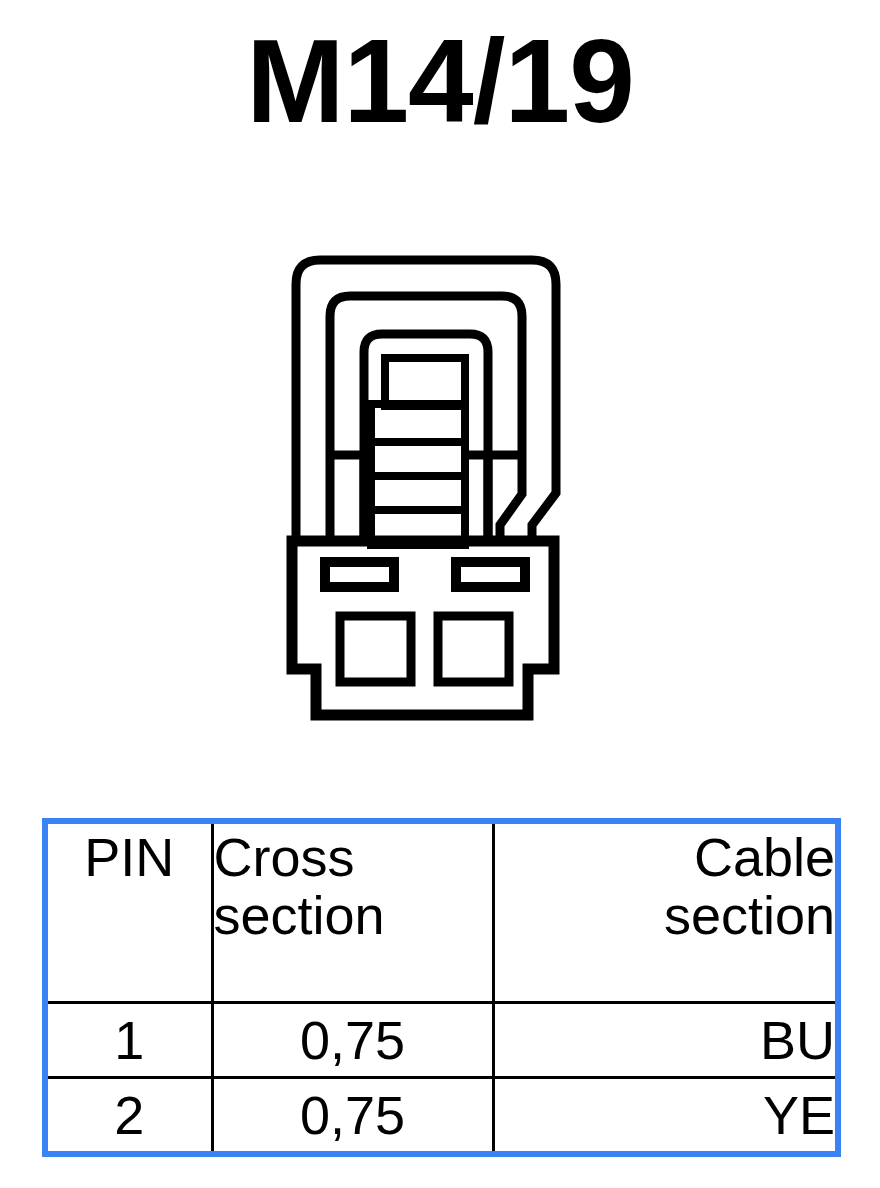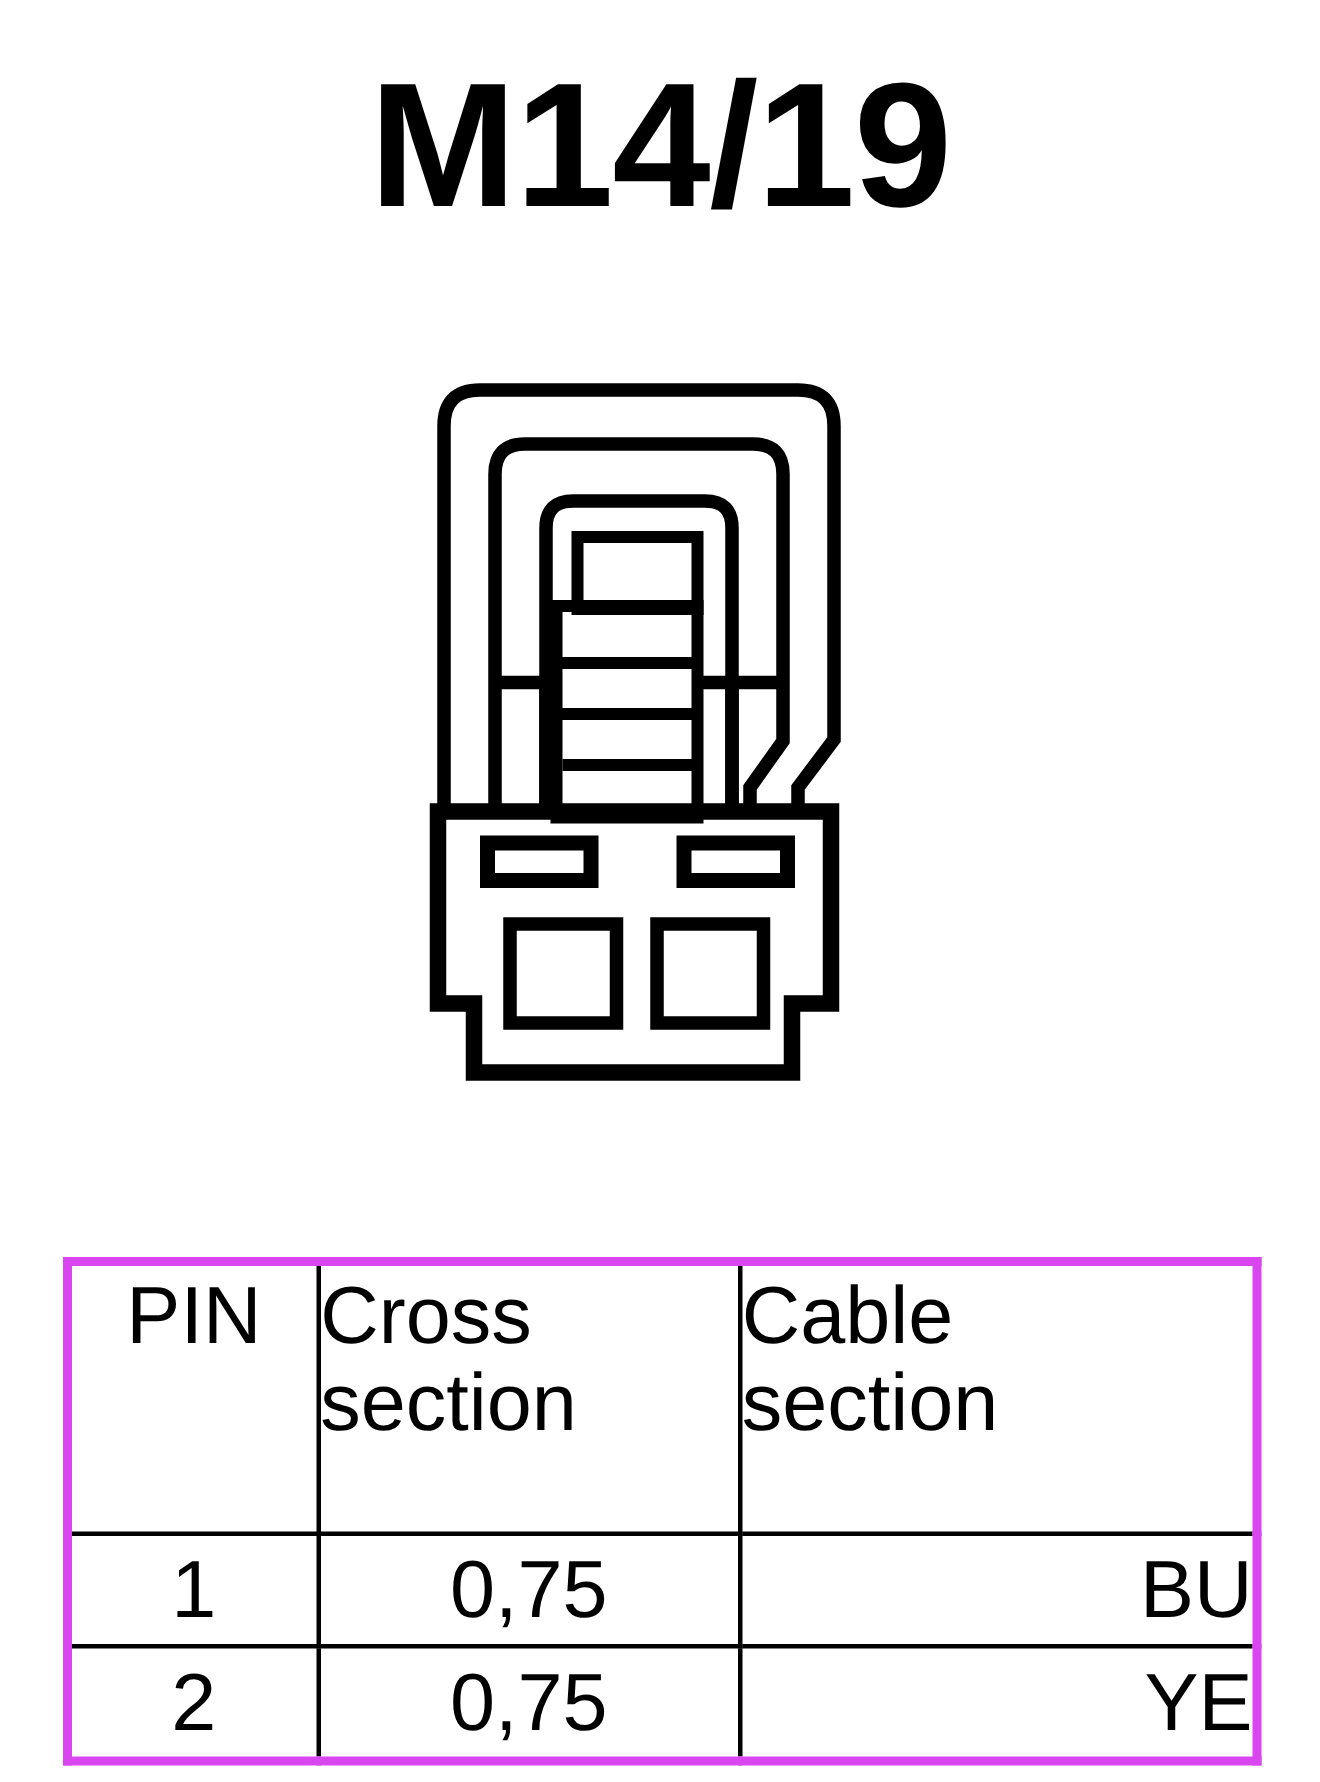--- a/index.html
+++ b/index.html
@@ -14,21 +14,21 @@
     position: relative;
     font-family: "Liberation Sans", sans-serif;
     color: #000000;
     overflow: hidden;
   }
 
   
   .title {
     position: absolute;
     left: 0;
-    top: 38px;
+    top: 22px;
     width: 880px;
     text-align: center;
     font-size: 118px;
     font-weight: bold;
     line-height: 1.0;
     letter-spacing: -1px;
     color: #000;
   }
 
   
@@ -47,22 +47,21 @@
   .pin-table-wrap {
     position: absolute;
     left: 42px;
     top: 818px;
     width: 793px;
   }
   table.pin-table {
     border-collapse: collapse;
     width: 793px;
     table-layout: fixed;
-    border: 6px solid #d946ef;
-    margin-top: 20px;
+    border: 6px solid #3b82f6;
   }
   table.pin-table col.col-pin      { width: 167px; }
   table.pin-table col.col-section  { width: 281px; }
   table.pin-table col.col-colors   { width: 345px; }
 
   table.pin-table th,
   table.pin-table td {
     border: 3px solid #000;
     padding: 0;
     font-weight: normal;
@@ -71,21 +70,21 @@
   }
   table.pin-table thead th {
     height: 173px;
     vertical-align: top;
     font-size: 54px;
     line-height: 1.08;
     padding-top: 4px;
   }
   th.th-pin      { text-align: center; }
   th.th-section  { text-align: left; }
-  th.th-colors   { text-align: left; }
+  th.th-colors   { text-align: right; }
 
   table.pin-table tbody td {
     height: 72px;
     font-size: 54px;
     line-height: 1.0;
     vertical-align: middle;
   }
   td.cell-pin     { text-align: center; }
   td.cell-section { text-align: center;  padding-left: 24px; }
   td.cell-colors  { text-align: right;  padding-left: 24px; }

